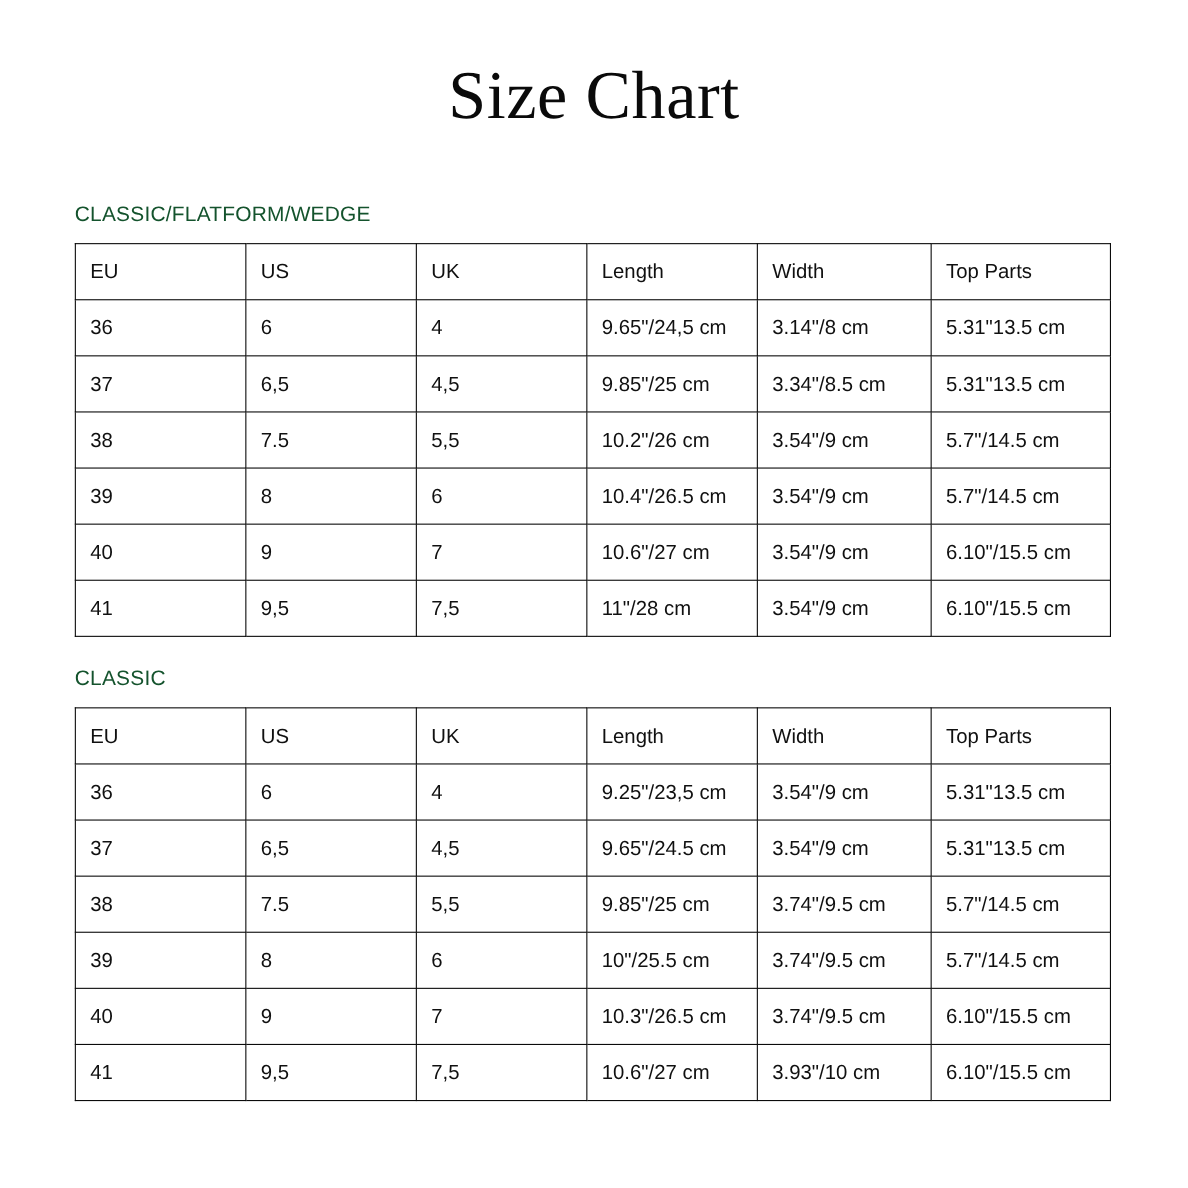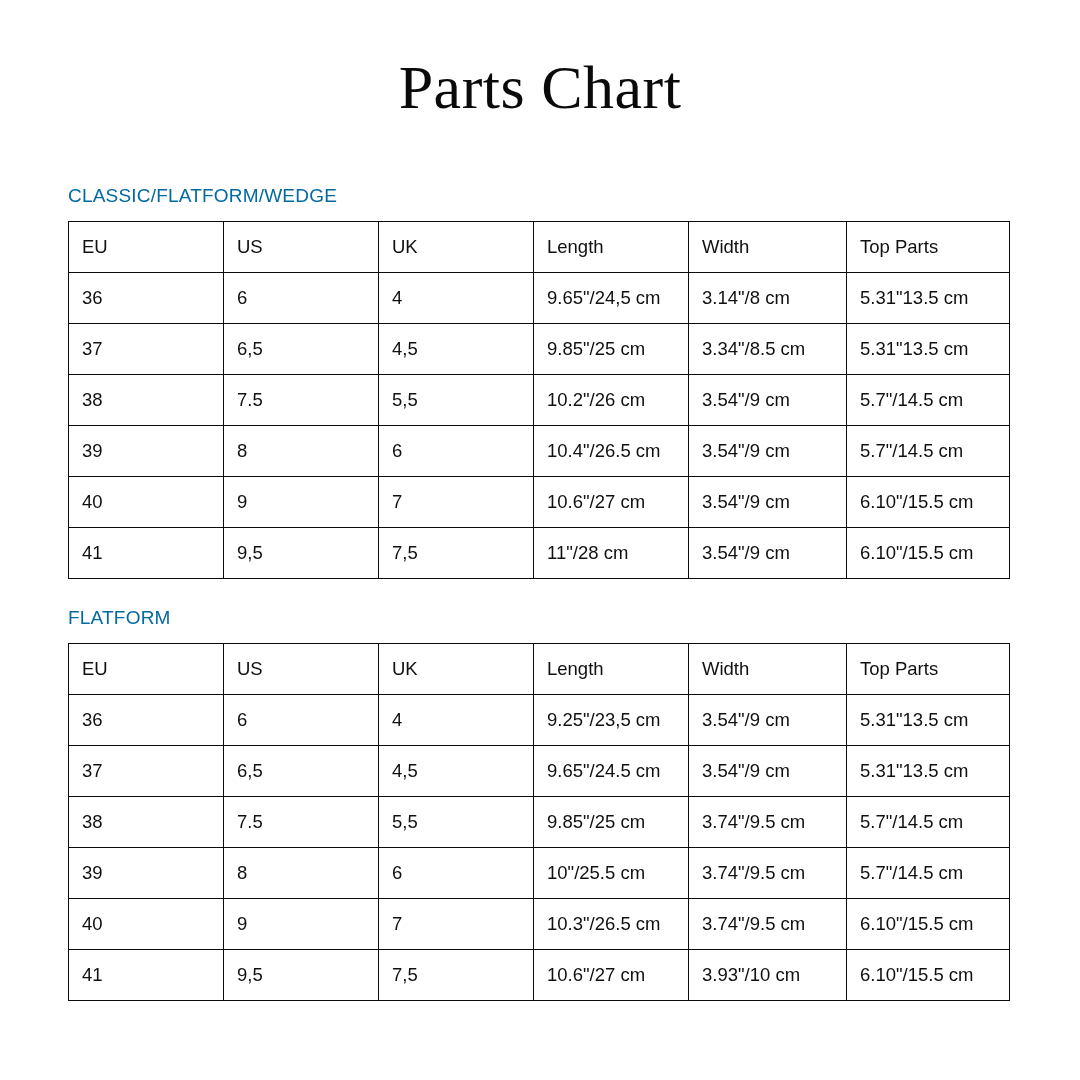--- a/index.html
+++ b/index.html
@@ -25,21 +25,21 @@
     font-size: 62px;
     font-weight: 400;
     text-align: center;
     letter-spacing: 0.5px;
     margin: 0;
     padding-top: 52px;
     color: #0a0a0a;
   }
   .section-label {
     font-size: 19px;
-    color: #0369a1;
+    color: #14532d;
     margin: 0;
     padding-left: 68px;
     letter-spacing: 0.2px;
   }
   .label-classic {
     padding-top: 62px;
   }
   .label-comfort {
     padding-top: 28px;
   }
@@ -73,21 +73,21 @@
   .col-length { width: 155px; }
   .col-width { width: 158px; }
   .col-top { width: 163px; }
   .cell-center-ish { padding-left: 22px; }
 </style>
 </head>
 <body>
 
 <div class="page">
 
-  <h1 class="title">Parts Chart</h1>
+  <h1 class="title">Size Chart</h1>
 
   <p class="section-label label-classic">CLASSIC/FLATFORM/WEDGE</p>
 
   <div class="table-wrap">
     <table class="size-table">
       <colgroup>
         <col class="col-eu">
           <col class="col-us">
           <col class="col-uk">
         <col class="col-length">
@@ -150,21 +150,21 @@
           <td>9,5</td>
           <td>7,5</td>
           <td>11"/28 cm</td>
           <td>3.54"/9 cm</td>
           <td>6.10"/15.5 cm</td>
         </tr>
       </tbody>
     </table>
   </div>
 
-  <p class="section-label label-comfort">FLATFORM</p>
+  <p class="section-label label-comfort">CLASSIC</p>
 
   <div class="table-wrap">
     <table class="size-table">
       <colgroup>
         <col class="col-eu">
           <col class="col-us">
           <col class="col-uk">
         <col class="col-length">
           <col class="col-width">
           <col class="col-top">

